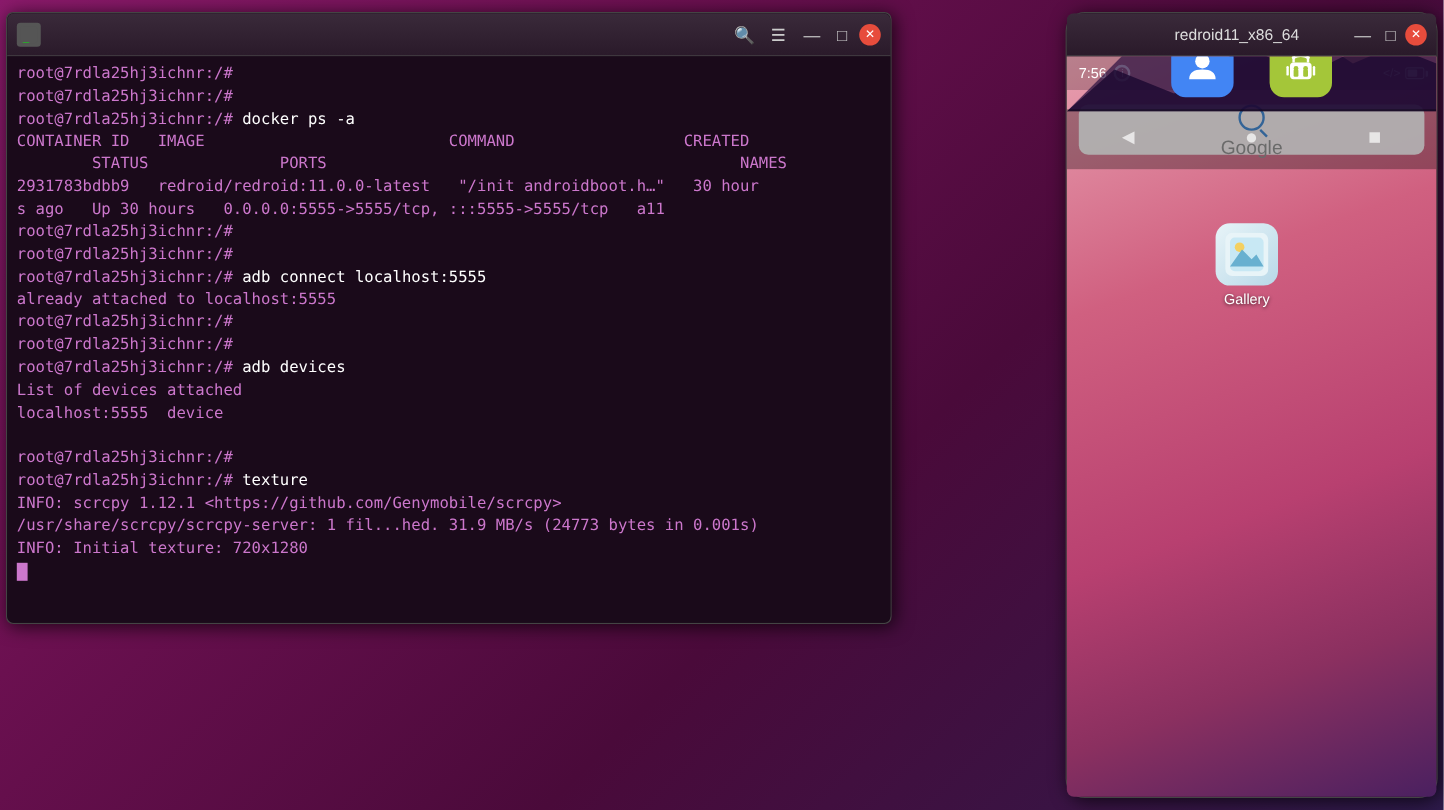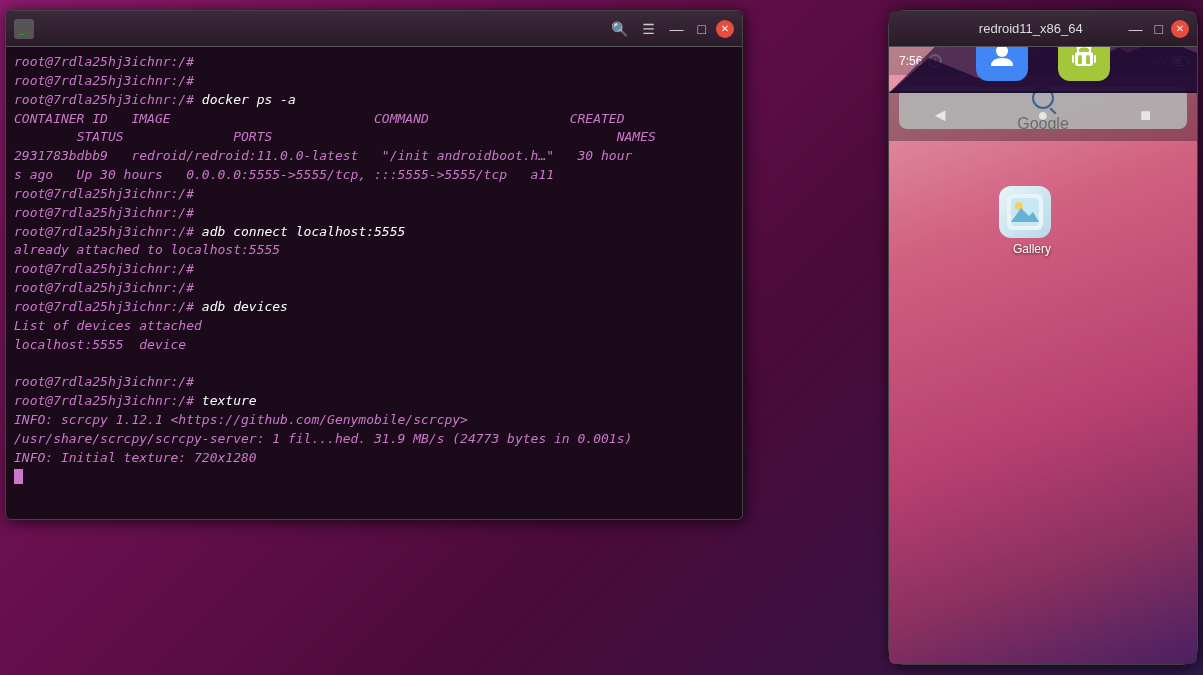--- a/index.html
+++ b/index.html
@@ -86,21 +86,20 @@
     .terminal-body {
       flex: 1;
       background: #1a0a1a;
       color: #cc77cc;
       font-size: 13px;
       font-family: 'Courier New', monospace;
       padding: 6px 8px;
       overflow: hidden;
       line-height: 1.45;
       border-radius: 0 0 6px 6px;
-      font-style: italic;
     }
 
     .terminal-body .cmd { color: #ffffff; }
     .terminal-body .prompt { color: #cc77cc; }
     .terminal-body .info { color: #cc77cc; }
     .terminal-body .header-line { color: #cc77cc; }
 
     
     .android-window {
       position: absolute;
@@ -430,21 +429,21 @@
       </div>
     </div>
 
     <div class="android-searchbar">
       <div class="search-icon-circle"></div>
       <span class="search-text">Google</span>
     </div>
 
     <div class="android-desktop">
 
-      <div class="android-icon" style="top:45px; left:110px;align-items:flex-end;">
+      <div class="android-icon" style="top:45px; left:124px;">
         <div class="android-icon-img gallery-icon-bg">
 
           <svg width="36" height="36" viewBox="0 0 36 36">
             <rect width="36" height="36" rx="6" fill="#e8f4f8"></rect>
             <rect x="4" y="4" width="28" height="28" rx="4" fill="#c8e8f4"></rect>
             <circle cx="12" cy="12" r="4" fill="#f4d060"></circle>
             <polygon points="4,28 14,14 22,22 26,18 32,28" fill="#68b0d0"></polygon>
           </svg>
         </div>
         <span class="android-icon-label">Gallery</span>

